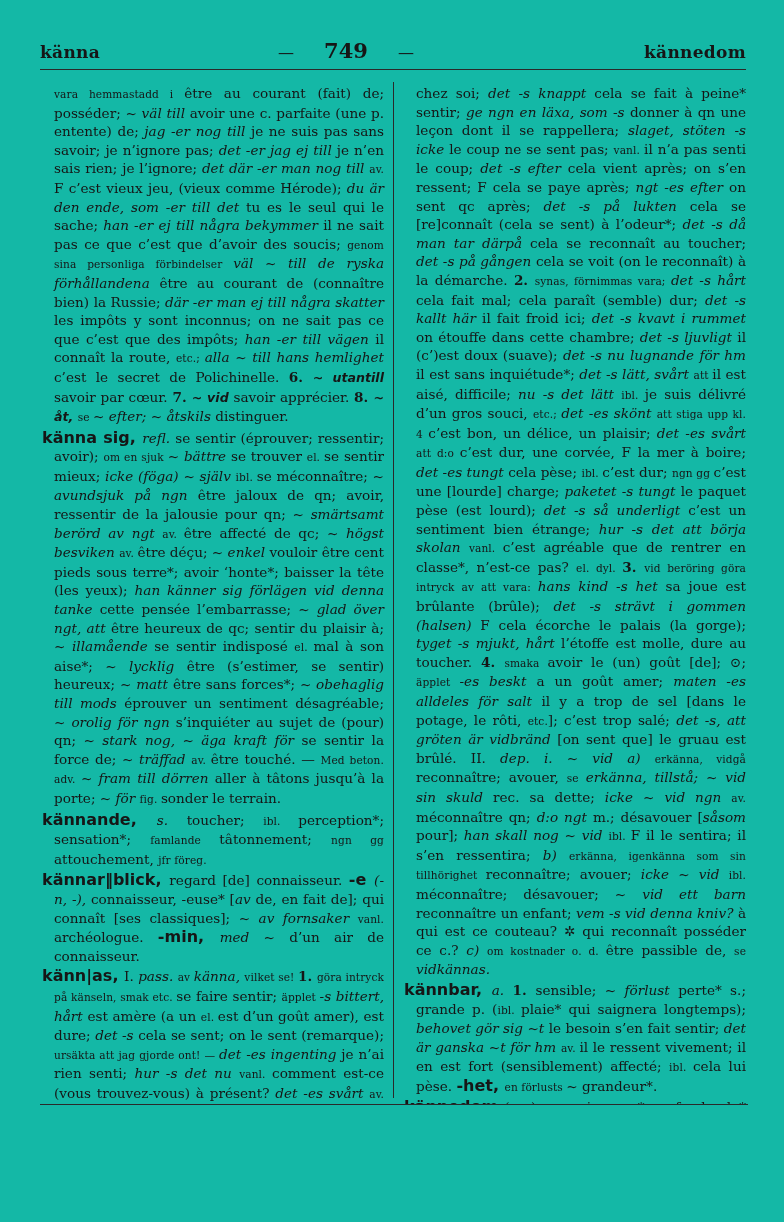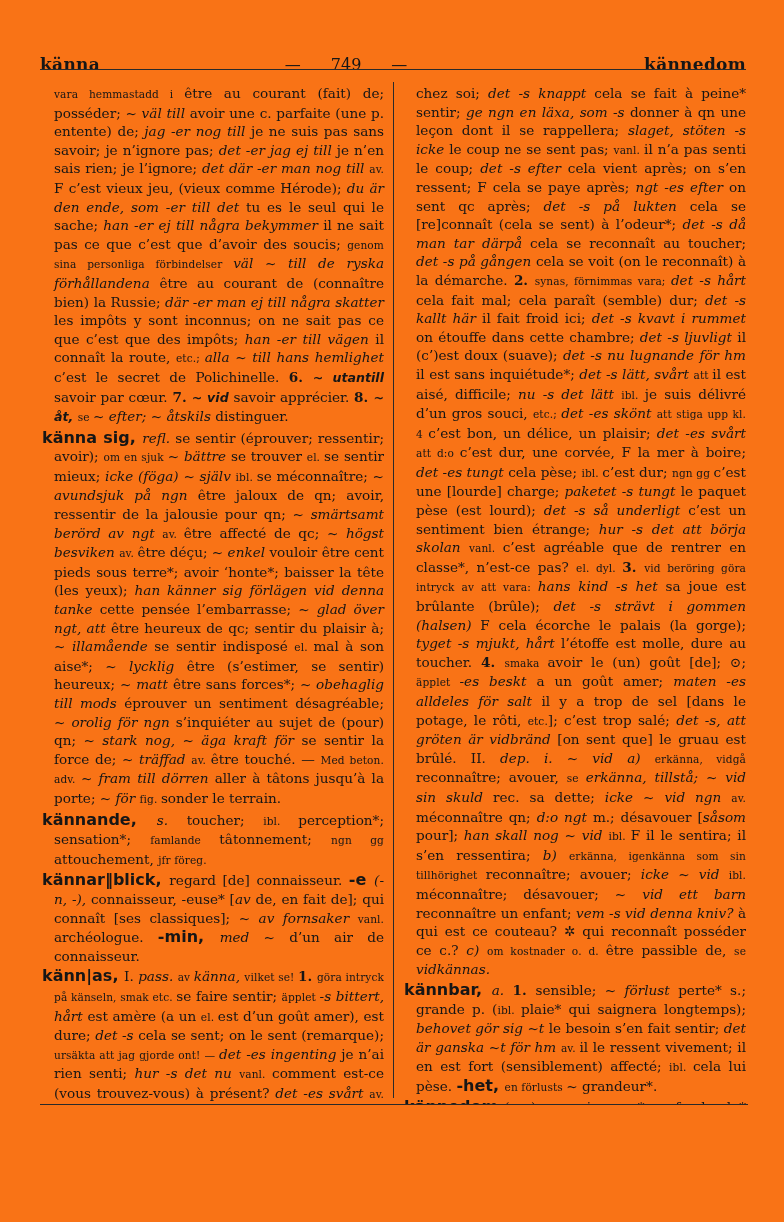--- a/index.html
+++ b/index.html
@@ -5,29 +5,29 @@
   html,body{margin:0;padding:0;}
   body{
     width:784px;height:1222px;
     background:#f3f2ee;
     font-family:"DejaVu Serif", serif;
     color:#161616;
     -webkit-font-smoothing:antialiased;
   }
   .page{
     position:relative;width:784px;height:1222px;
-    background:#f97316;overflow:hidden;
+    background:#14b8a6;overflow:hidden;
   }
   .header{
     position:absolute;top:38px;left:40px;right:38px;
     display:flex;justify-content:space-between;align-items:baseline;
   }
   .headword-running{font-family:"DejaVu Serif",serif;font-weight:bold;font-size:17px;letter-spacing:.3px;}
   .pageno-group{display:flex;gap:30px;align-items:baseline;font-size:16px;transform:translateX(-26px);}
-  .pageno{font-weight:normal;font-size:16px;margin-top:17px;}
+  .pageno{font-weight:bold;font-size:21px;}
   .header-rule{
     position:absolute;top:69px;left:40px;right:38px;
     border-top:1.6px solid #2a2a2a;
   }
   .columns{
     position:absolute;top:82px;left:40px;right:36px;height:1022px;
     display:grid;grid-template-columns:1fr 16px 1fr;
   }
   .col{
     overflow:hidden;

